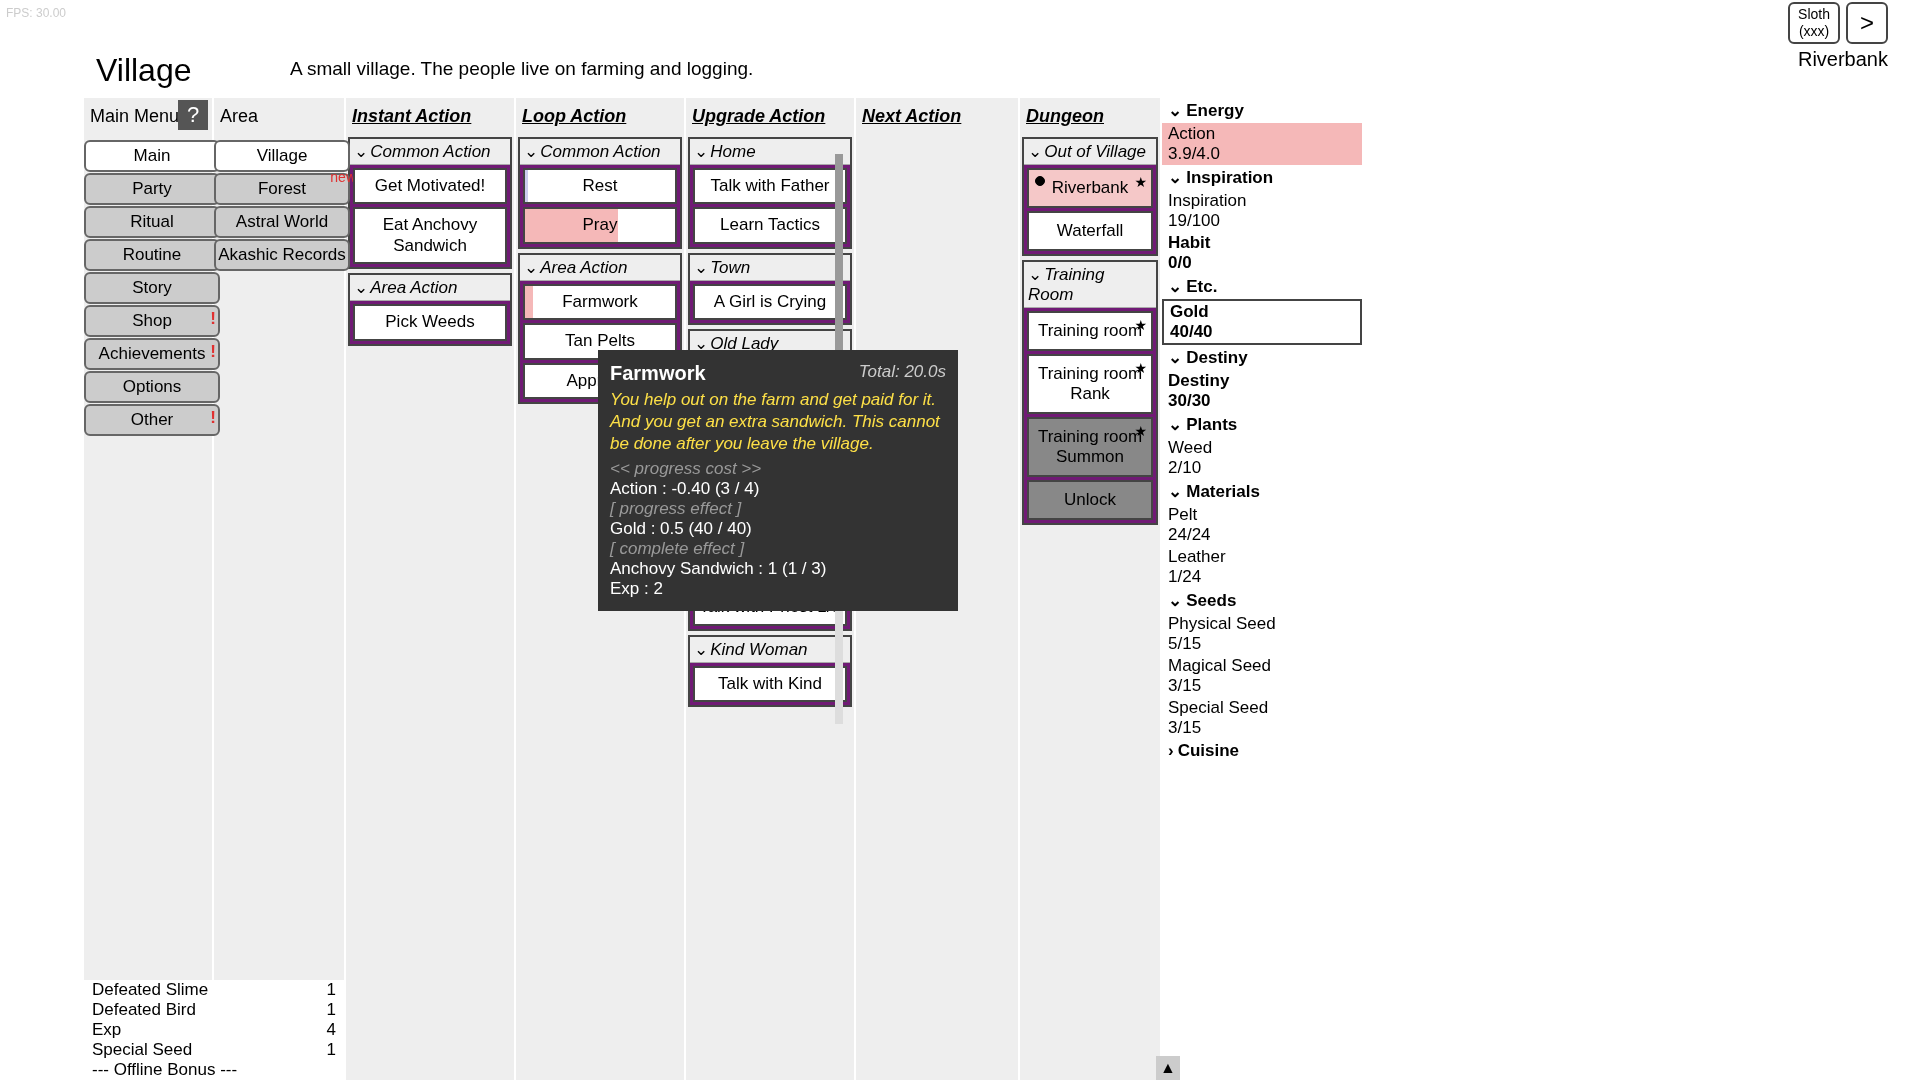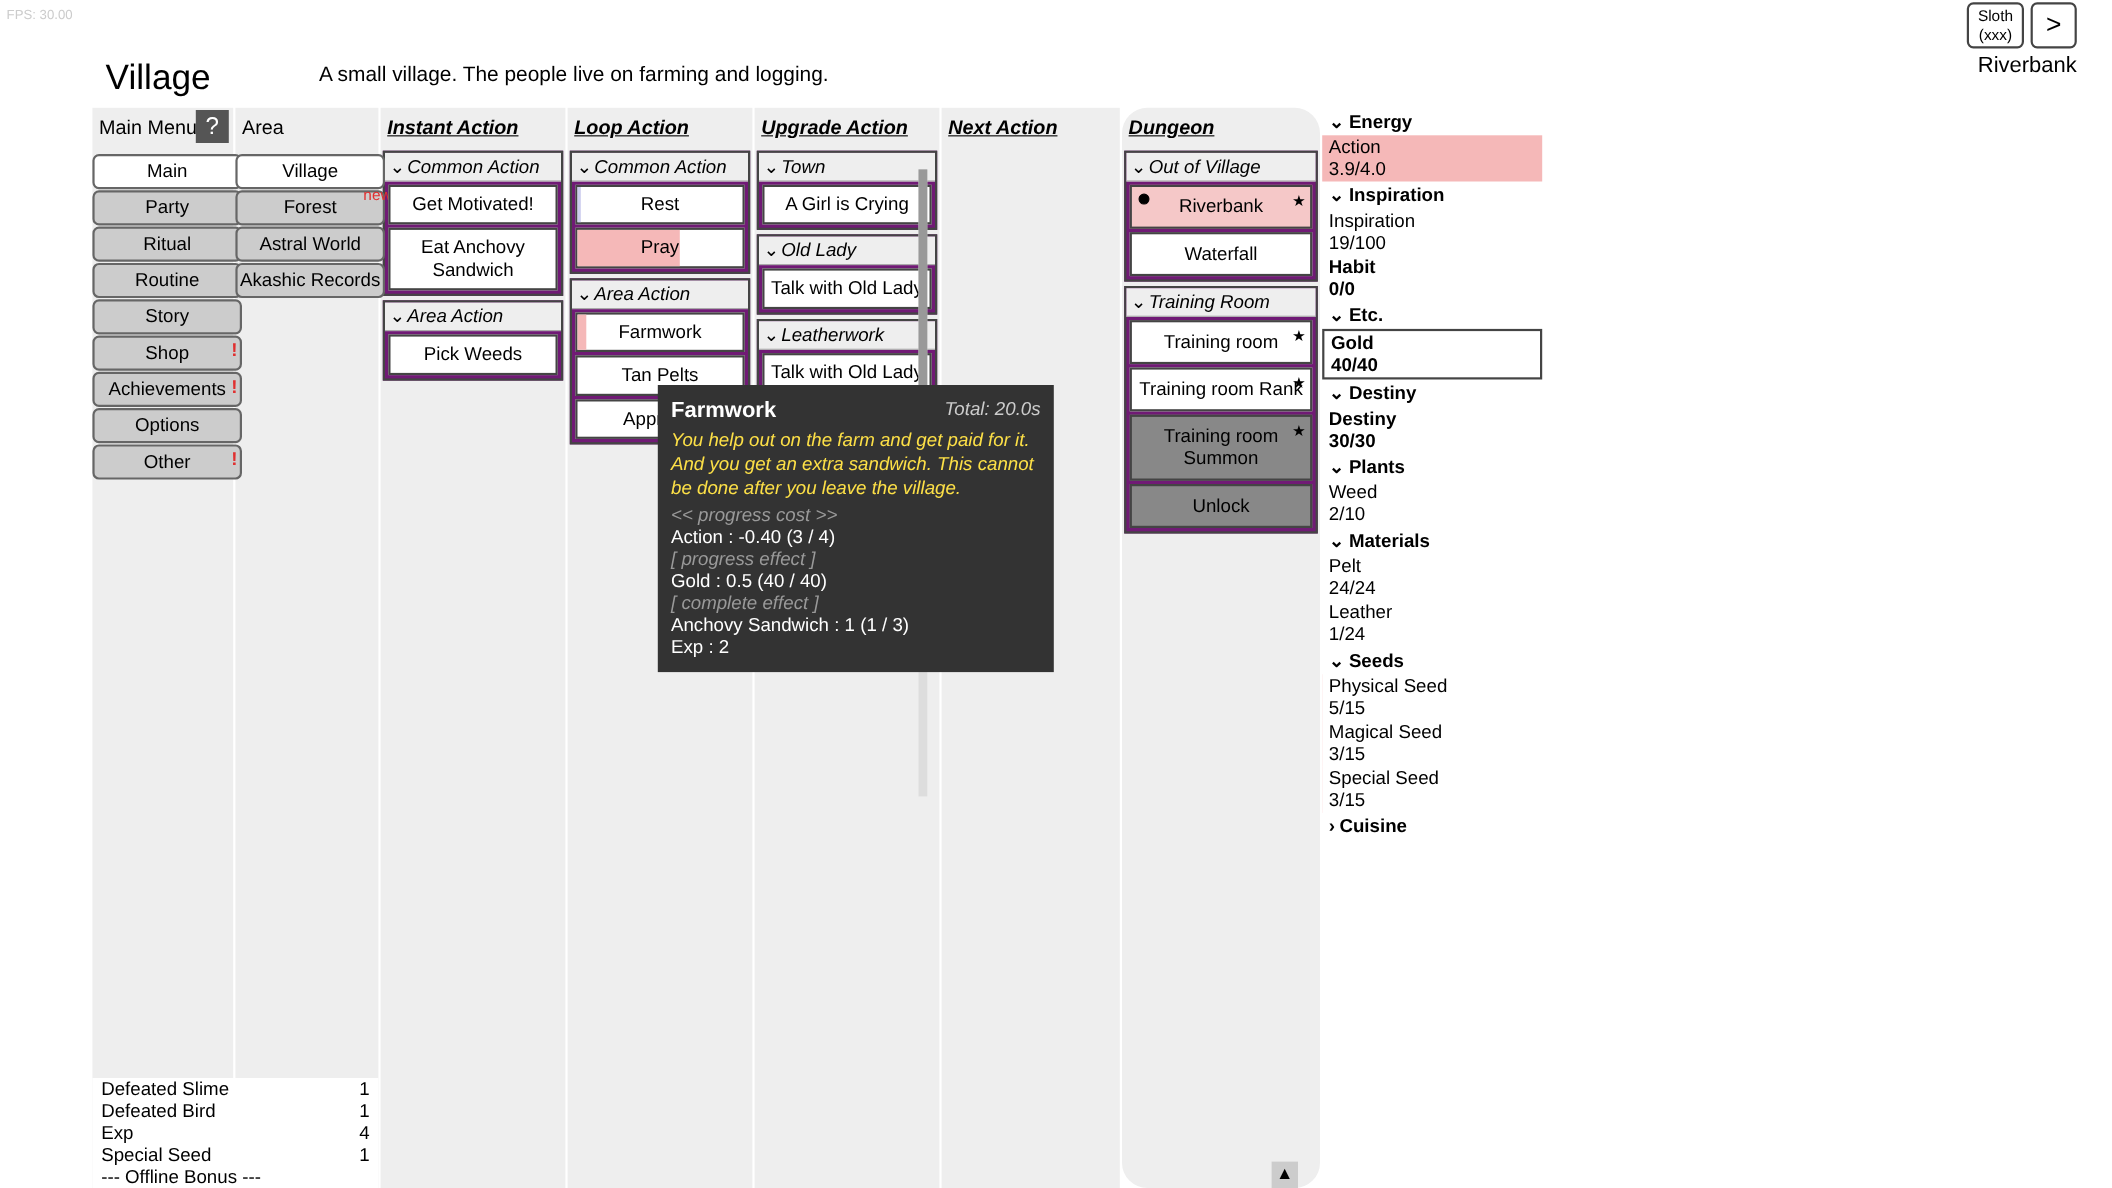--- a/index.html
+++ b/index.html
@@ -14,21 +14,21 @@
 .main-area { position: absolute; top: 98px; left: 84px; right: 0; bottom: 0; display: flex; }
 .col { background: #eee; margin-right: 2px; display: flex; flex-direction: column; }
 .col-header { font-size: 18px; padding: 8px 6px; font-style: italic; font-weight: bold; text-decoration: underline; }
 .col-header.plain { font-style: normal; font-weight: normal; text-decoration: none; }
 .main-menu { width: 128px; }
 .area-col { width: 130px; }
 .instant-col { width: 168px; }
 .loop-col { width: 168px; }
 .upgrade-col { width: 168px; }
 .next-col { width: 162px; }
-.dungeon-col { width: 180px; border-radius: 23px; }
+.dungeon-col { width: 140px; }
 .resources { width: 200px; background: #fff; }
 .help-box { position: absolute; top: 100px; left: 178px; width: 30px; height: 30px; background: #555; color: #fff; font-size: 22px; text-align: center; line-height: 30px; z-index: 5; }
 .menu-items, .area-items { padding: 4px 0; }
 .menu-btn { display: block; width: 136px; margin: 1px auto; border: 2px solid #666; border-radius: 6px; background: #ccc; text-align: center; padding: 4px 0; font-size: 17px; position: relative; }
 .menu-btn.white { background: #fff; }
 .new-tag { position: absolute; right: -8px; top: -6px; color: #e03030; font-size: 14px; }
 .bang { position: absolute; right: 2px; top: 2px; color: #e03030; font-weight: bold; }
 .actions-wrap { padding: 2px; }
 .group { border: 2px solid #444; margin-bottom: 4px; background: #701a75; }
 .group-header { font-style: italic; font-size: 17px; padding: 2px 4px; background: #eee; border-bottom: 1px solid #aaa; }
@@ -140,20 +140,25 @@
         <div class="action-btn">Tan Pelts</div>
         <div class="action-btn">Appraise</div>
       </div>
     </div>
   </div>
 
   <div class="col upgrade-col">
     <div class="col-header">Upgrade Action</div>
     <div class="actions-wrap">
       <div class="group">
+        <div class="group-header"><span class="chev">⌄</span><span>Home</span></div>
+        <div class="action-btn">Talk with Father</div>
+        <div class="action-btn">Learn Tactics</div>
+      </div>
+      <div class="group">
         <div class="group-header"><span class="chev">⌄</span><span>Town</span></div>
         <div class="action-btn">A Girl is Crying</div>
       </div>
       <div class="group">
         <div class="group-header"><span class="chev">⌄</span><span>Old Lady</span></div>
         <div class="action-btn">Talk with Old Lady</div>
       </div>
       <div class="group">
         <div class="group-header"><span class="chev">⌄</span><span>Leatherwork</span></div>
         <div class="action-btn">Talk with Old Lady</div>

